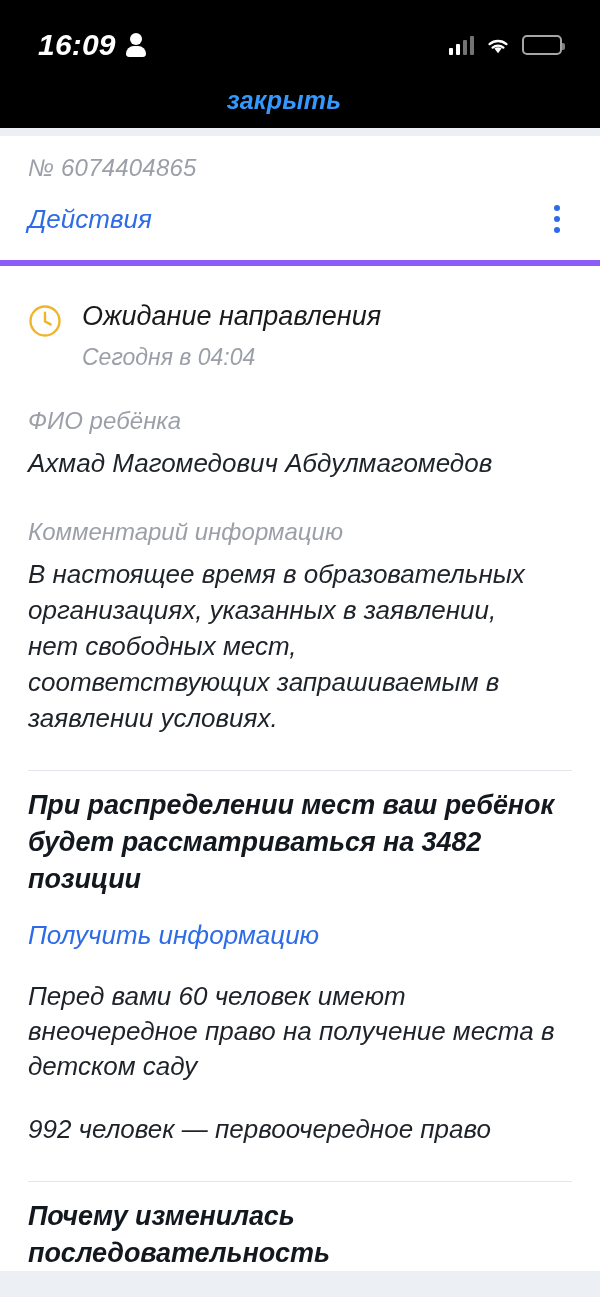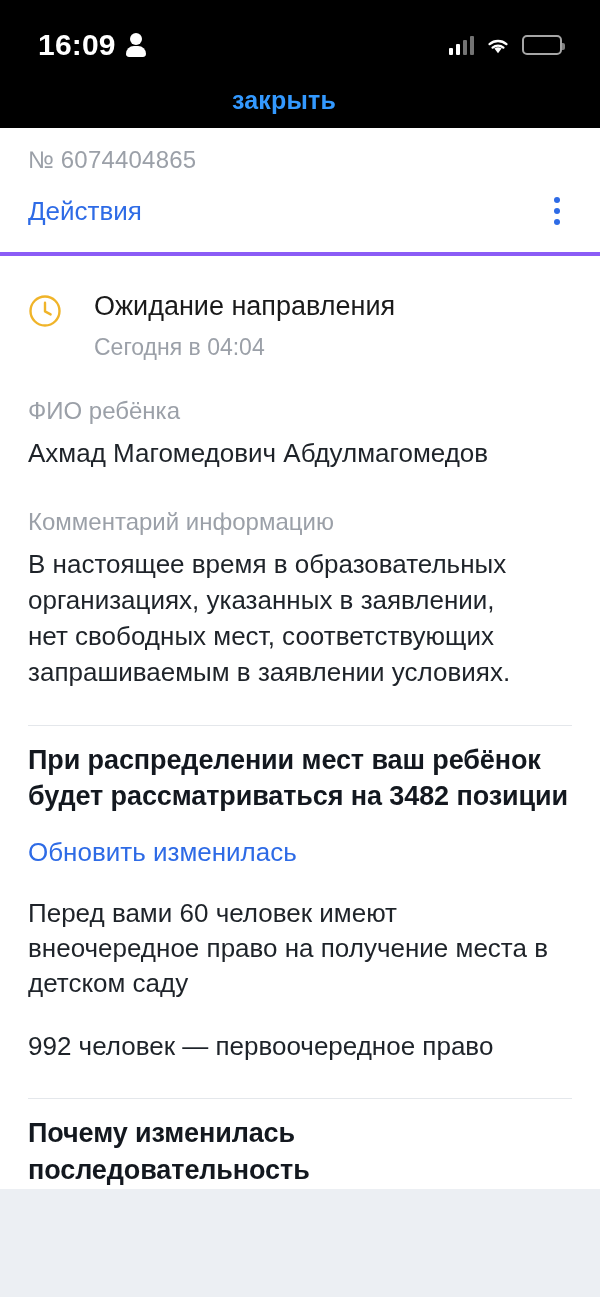--- a/index.html
+++ b/index.html
@@ -9,20 +9,21 @@
     background: #ffffff;
     font-family: "Liberation Sans", sans-serif;
     -webkit-font-smoothing: antialiased;
   }
   .device {
     position: relative;
     width: 600px;
     height: 1297px;
     overflow: hidden;
     background: #0c4a6e;
+    font-style: italic;
   }
 
   
   .topbar {
     position: relative;
     height: 128px;
     background: #000000;
     width: 100%;
   }
   .status-row {
@@ -134,21 +135,22 @@
     padding: 0;
     height: calc(1297px - 128px);
     overflow: hidden;
   }
   .card {
     background: #ffffff;
     width: 100%;
   }
   .card-head {
     padding: 18px 28px 24px 28px;
-    border-bottom: 4px solid #8b5cf6;
+    border-bottom: 6px solid #8b5cf6;
+    margin-top: 8px;
   }
   .app-number {
     color: #9ba0a8;
     font-size: 24px;
     letter-spacing: .2px;
   }
   .actions-row {
     display: flex;
     align-items: center;
     justify-content: space-between;
@@ -175,21 +177,21 @@
     display: block;
   }
 
   .card-body {
     padding: 34px 28px 0 28px;
   }
 
   .status-block {
     display: flex;
     align-items: flex-start;
-    gap: 32px;
+    gap: 20px;
   }
   .clock-icon {
     width: 34px; height: 34px;
     flex: 0 0 34px;
     margin-top: 4px;
   }
   .status-texts .status-title {
     font-size: 27px;
     color: #1a1a1a;
     line-height: 1.25;
@@ -313,21 +315,21 @@
 
         <div class="field">
           <div class="field-label">Комментарий информацию</div>
           <div class="field-value multiline">В настоящее время в образовательных организациях, указанных в заявлении, нет свободных мест, соответствующих запрашиваемым в заявлении условиях.</div>
         </div>
 
         <div class="divider"></div>
 
         <div class="section">
           <div class="section-title">При распределении мест ваш ребёнок будет рассматриваться на 3482 позиции</div>
-          <div class="link-action">Обновить изменилась</div>
+          <div class="link-action">Получить информацию</div>
           <div class="stat">Перед вами 60 человек имеют внеочередное право на получение места в детском саду</div>
           <div class="stat">992 человек — первоочередное право</div>
         </div>
 
         <div class="divider"></div>
 
         <div class="section">
           <div class="section-title">Почему изменилась последовательность</div>
 
         </div>

